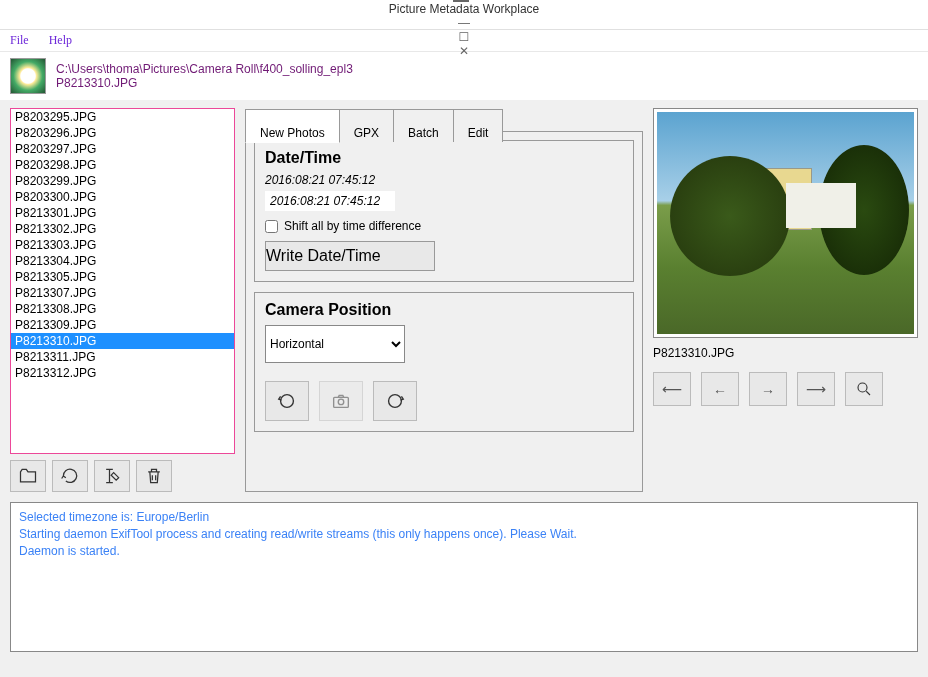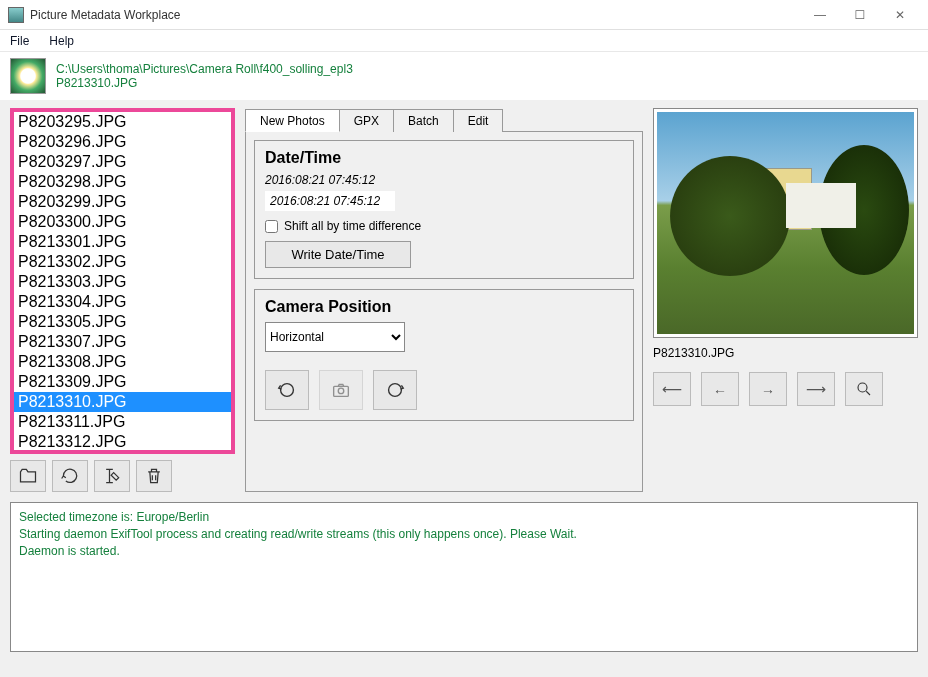--- a/index.html
+++ b/index.html
@@ -1,70 +1,70 @@
 <!DOCTYPE html>
 <html><head>
 <meta charset="utf-8">
 <style>
 * { box-sizing: border-box; margin: 0; padding: 0; }
 body { font-family: "Segoe UI", Tahoma, sans-serif; font-size: 12px; background: #f0f0f0; width: 928px; height: 677px; overflow: hidden; }
 
-.titlebar { height: 30px; background: #fff; display: flex; align-items: center; padding: 0 8px; border-bottom: 1px solid #e0e0e0; }
+.titlebar { height: 30px; background: #fff; display: flex; align-items: center; padding: 0 8px; border-bottom: 1px solid #e0e0e0; flex-direction: column; }
 .titlebar .app-icon { width: 16px; height: 16px; margin-right: 6px; border: 1px solid #666; background: linear-gradient(#8cc, #488); }
 .titlebar .title { flex: 1; color: #333; }
 .titlebar .wbtn { width: 40px; height: 28px; display: flex; align-items: center; justify-content: center; color: #666; cursor: pointer; }
 
 .menubar { height: 22px; background: #fff; display: flex; align-items: center; padding: 0 6px; gap: 12px; border-bottom: 1px solid #e8e8e8; }
-.menubar span { color: #0f172a; cursor: pointer; padding: 2px 4px; }
+.menubar span { color: #6d28d9; cursor: pointer; padding: 2px 4px; font-family: Liberation Serif, serif; }
 
 .pathbar { height: 48px; background: #fff; display: flex; align-items: center; padding: 4px 10px; gap: 10px; }
 .pathbar .thumb { width: 36px; height: 36px; background: radial-gradient(circle at 50% 50%, #fff 0%, #fff 30%, #ffeb99 35%, #4a6 60%, #253 100%); border: 1px solid #999; }
-.pathbar .txt { display: flex; flex-direction: column; font-size: 12px; color: #15803d; }
+.pathbar .txt { display: flex; flex-direction: column; font-size: 12px; color: #701a75; }
 
 .main { display: flex; padding: 8px 10px 6px 10px; gap: 10px; background: #f0f0f0; height: 398px; }
 
 .leftcol { width: 225px; display: flex; flex-direction: column; }
-.filelist { flex: 1; background: #fff; border: 4px solid #ec4899; overflow-y: scroll; font-size: 16px; position: relative; }
+.filelist { flex: 1; background: #fff; border: 1px solid #ec4899; overflow-y: scroll; font-size: 12px; position: relative; }
 .filelist .item { padding: 1px 4px; cursor: pointer; white-space: nowrap; }
 .filelist .item.selected { background: #1e90ff; color: #fff; }
 .lefticons { display: flex; gap: 6px; margin-top: 6px; }
 .iconbtn { width: 36px; height: 32px; background: #e8e8e8; border: 1px solid #bbb; display: flex; align-items: center; justify-content: center; cursor: pointer; }
 .iconbtn svg { width: 20px; height: 20px; stroke: #333; fill: none; stroke-width: 1.5; }
 
 .midcol { width: 398px; }
 .tabstrip { height: 24px; display: flex; border-bottom: 1px solid #999; background: #f0f0f0; }
-.tab { padding: 4px 14px; border: 1px solid #999; border-bottom: none; background: #f0f0f0; margin-right: -1px; cursor: pointer; position: relative; top: 1px; font-size: 12px; }
+.tab { padding: 16px 14px; border: 1px solid #999; border-bottom: none; background: #f0f0f0; margin-right: -1px; cursor: pointer; position: relative; top: 1px; font-size: 12px; }
 .tab.active { background: #fff; border-bottom: 1px solid #fff; z-index: 1; }
 .tabpanel { border: 1px solid #999; border-top: none; padding: 8px; background: #f0f0f0; min-height: 360px; }
 .groupbox { border: 1px solid #999; padding: 8px 10px 10px 10px; margin-bottom: 10px; background: #f0f0f0; }
 .groupbox .gtitle { font-weight: bold; font-size: 16px; margin-bottom: 6px; }
 .dateline { font-size: 12px; margin: 4px 0; font-style: italic; }
 .dateinput { background: #fff; padding: 2px 4px; display: inline-block; min-width: 130px; border: 1px solid #fff; }
 .chk { display: flex; align-items: center; gap: 6px; margin: 8px 0; }
 .chk input { width: 13px; height: 13px; }
-.btn { background: #e8e8e8; border: 1px solid #999; padding: 5px 0; width: 146px; text-align: center; cursor: pointer; font-size: 13px; }
-select.pos { width: 140px; height: 30px; border: 1px solid #888; background: #fff; font-size: 12px; margin-bottom: 8px; }
+.btn { background: #e8e8e8; border: 1px solid #999; padding: 5px 0; width: 170px; cursor: pointer; font-size: 16px; }
+select.pos { width: 140px; height: 38px; border: 1px solid #888; background: #fff; font-size: 12px; margin-bottom: 8px; }
 .roticons { display: flex; gap: 10px; margin-top: 10px; }
 .rotbtn { width: 44px; height: 40px; background: #e8e8e8; border: 1px solid #bbb; display: flex; align-items: center; justify-content: center; cursor: pointer; }
 .rotbtn.disabled { opacity: 0.5; cursor: default; }
 .rotbtn svg { width: 22px; height: 22px; stroke: #333; fill: none; stroke-width: 1.5; }
 
 .rightcol { flex: 1; display: flex; flex-direction: column; }
 .preview { border: 1px solid #888; background: #fff; padding: 3px; height: 230px; }
 .preview-img { width: 100%; height: 100%; background: linear-gradient(to bottom, #5ba3d0 0%, #a8d0e8 40%, #7a9d4a 42%, #5a8030 70%, #4a6828 100%); position: relative; overflow: hidden; }
 .preview-img::before { content: ""; position: absolute; left: 40%; top: 25%; width: 50px; height: 60px; background: #e8d890; border: 1px solid #998; }
 .preview-img::after { content: ""; position: absolute; left: 50%; top: 32%; width: 70px; height: 45px; background: #f0f0e8; }
 .tree1 { position: absolute; left: 5%; top: 20%; width: 120px; height: 120px; background: radial-gradient(circle, #3a5a1a 0%, #2a4010 70%, transparent 75%); border-radius: 50%; }
 .tree2 { position: absolute; right: 2%; top: 15%; width: 90px; height: 130px; background: radial-gradient(ellipse, #2a4a10 0%, #1a3008 70%, transparent 75%); border-radius: 50%; }
 .filename { margin: 8px 0 12px 0; font-size: 12px; }
 .navicons { display: flex; gap: 10px; }
 .navbtn { width: 38px; height: 34px; background: #e8e8e8; border: 1px solid #bbb; display: flex; align-items: center; justify-content: center; cursor: pointer; font-size: 14px; color: #555; }
 .navbtn svg { width: 18px; height: 18px; stroke: #333; fill: none; stroke-width: 1.5; }
 
-.logpanel { margin: 4px 10px 10px 10px; background: #fff; border: 1px solid #888; height: 150px; padding: 6px 8px; font-size: 12px; color: #15803d; overflow-y: auto; }
+.logpanel { margin: 4px 10px 10px 10px; background: #fff; border: 1px solid #888; height: 150px; padding: 6px 8px; font-size: 12px; color: #3b82f6; overflow-y: auto; }
 .logpanel div { line-height: 1.4; }
 </style>
 </head>
 <body>
 
 <div class="titlebar">
   <div class="app-icon"></div>
   <div class="title">Picture Metadata Workplace</div>
   <div class="wbtn">—</div>
   <div class="wbtn">☐</div>

